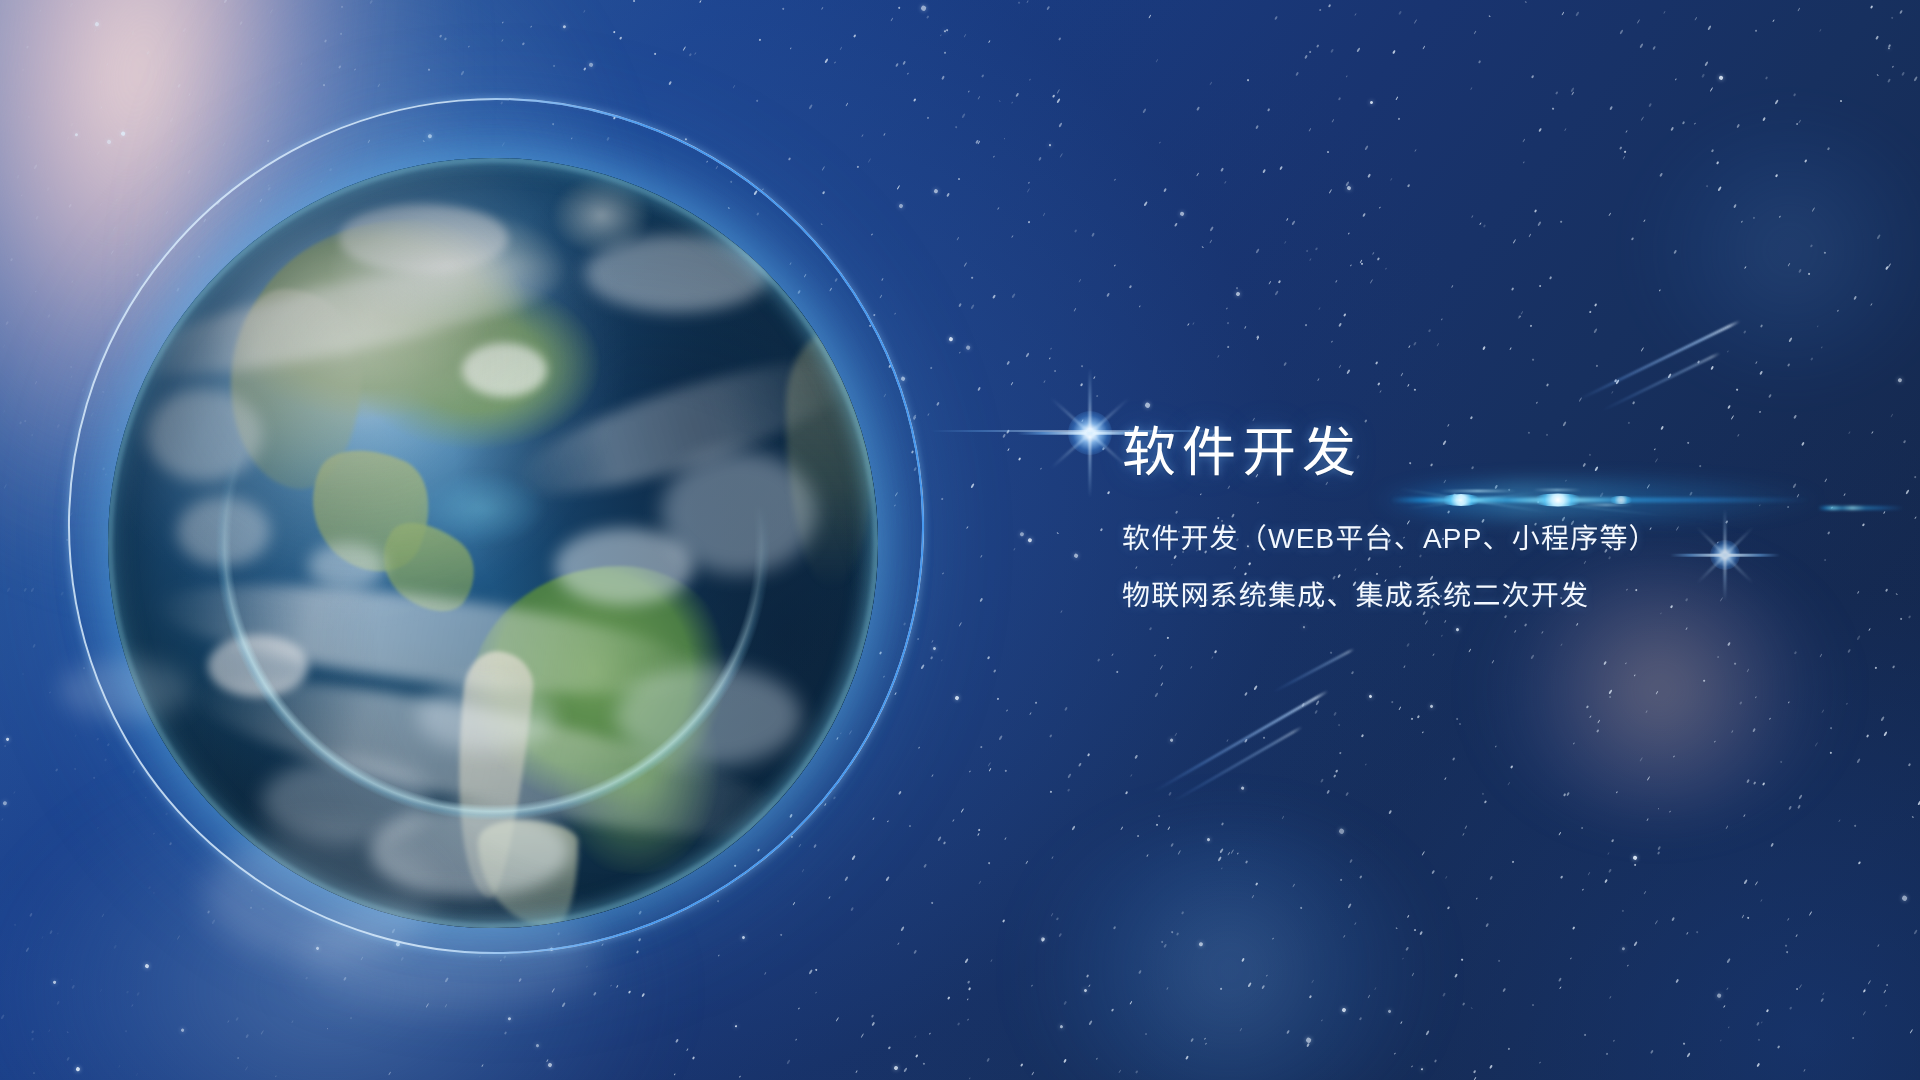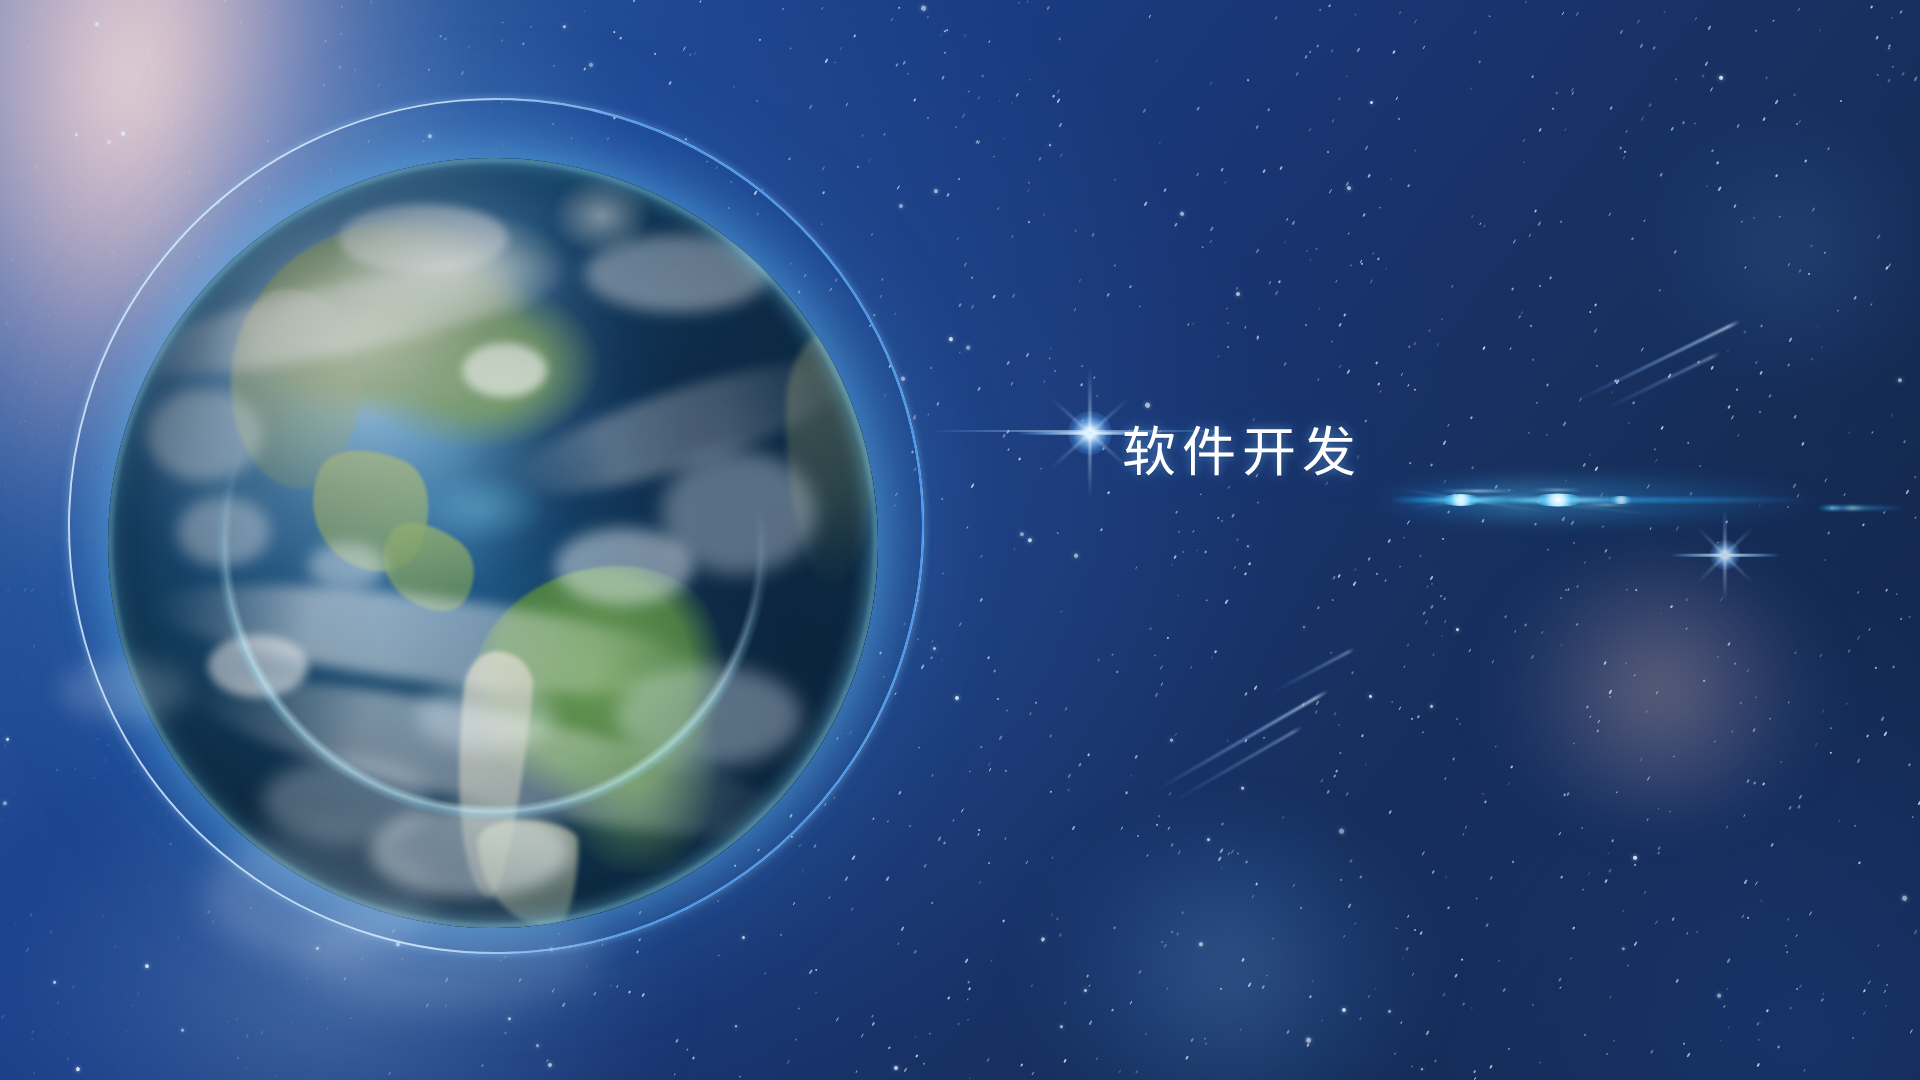--- a/index.html
+++ b/index.html
@@ -1835,15 +1835,17 @@
     <div class="flare-h" style="width:110px;"></div>
     <div class="flare-v" style="height:92px;"></div>
     <div class="flare-d" style="width:80px;transform:translate(-50%,-50%) rotate(45deg);"></div>
     <div class="flare-d" style="width:80px;transform:translate(-50%,-50%) rotate(-45deg);"></div>
   </div>
 
   <div class="streak-band" style="position:absolute;left:1818px;top:506px;width:86px;height:4px;transform:none;opacity:.8;"></div>
 
   <div class="copy">
     <h1 class="headline">软件开发</h1>
+    <p class="sub first">软件开发（WEB平台、APP、小程序等）</p>
+    <p class="sub second">物联网系统集成、集成系统二次开发</p>
   </div>
 
 </div>
 
 </body></html>

